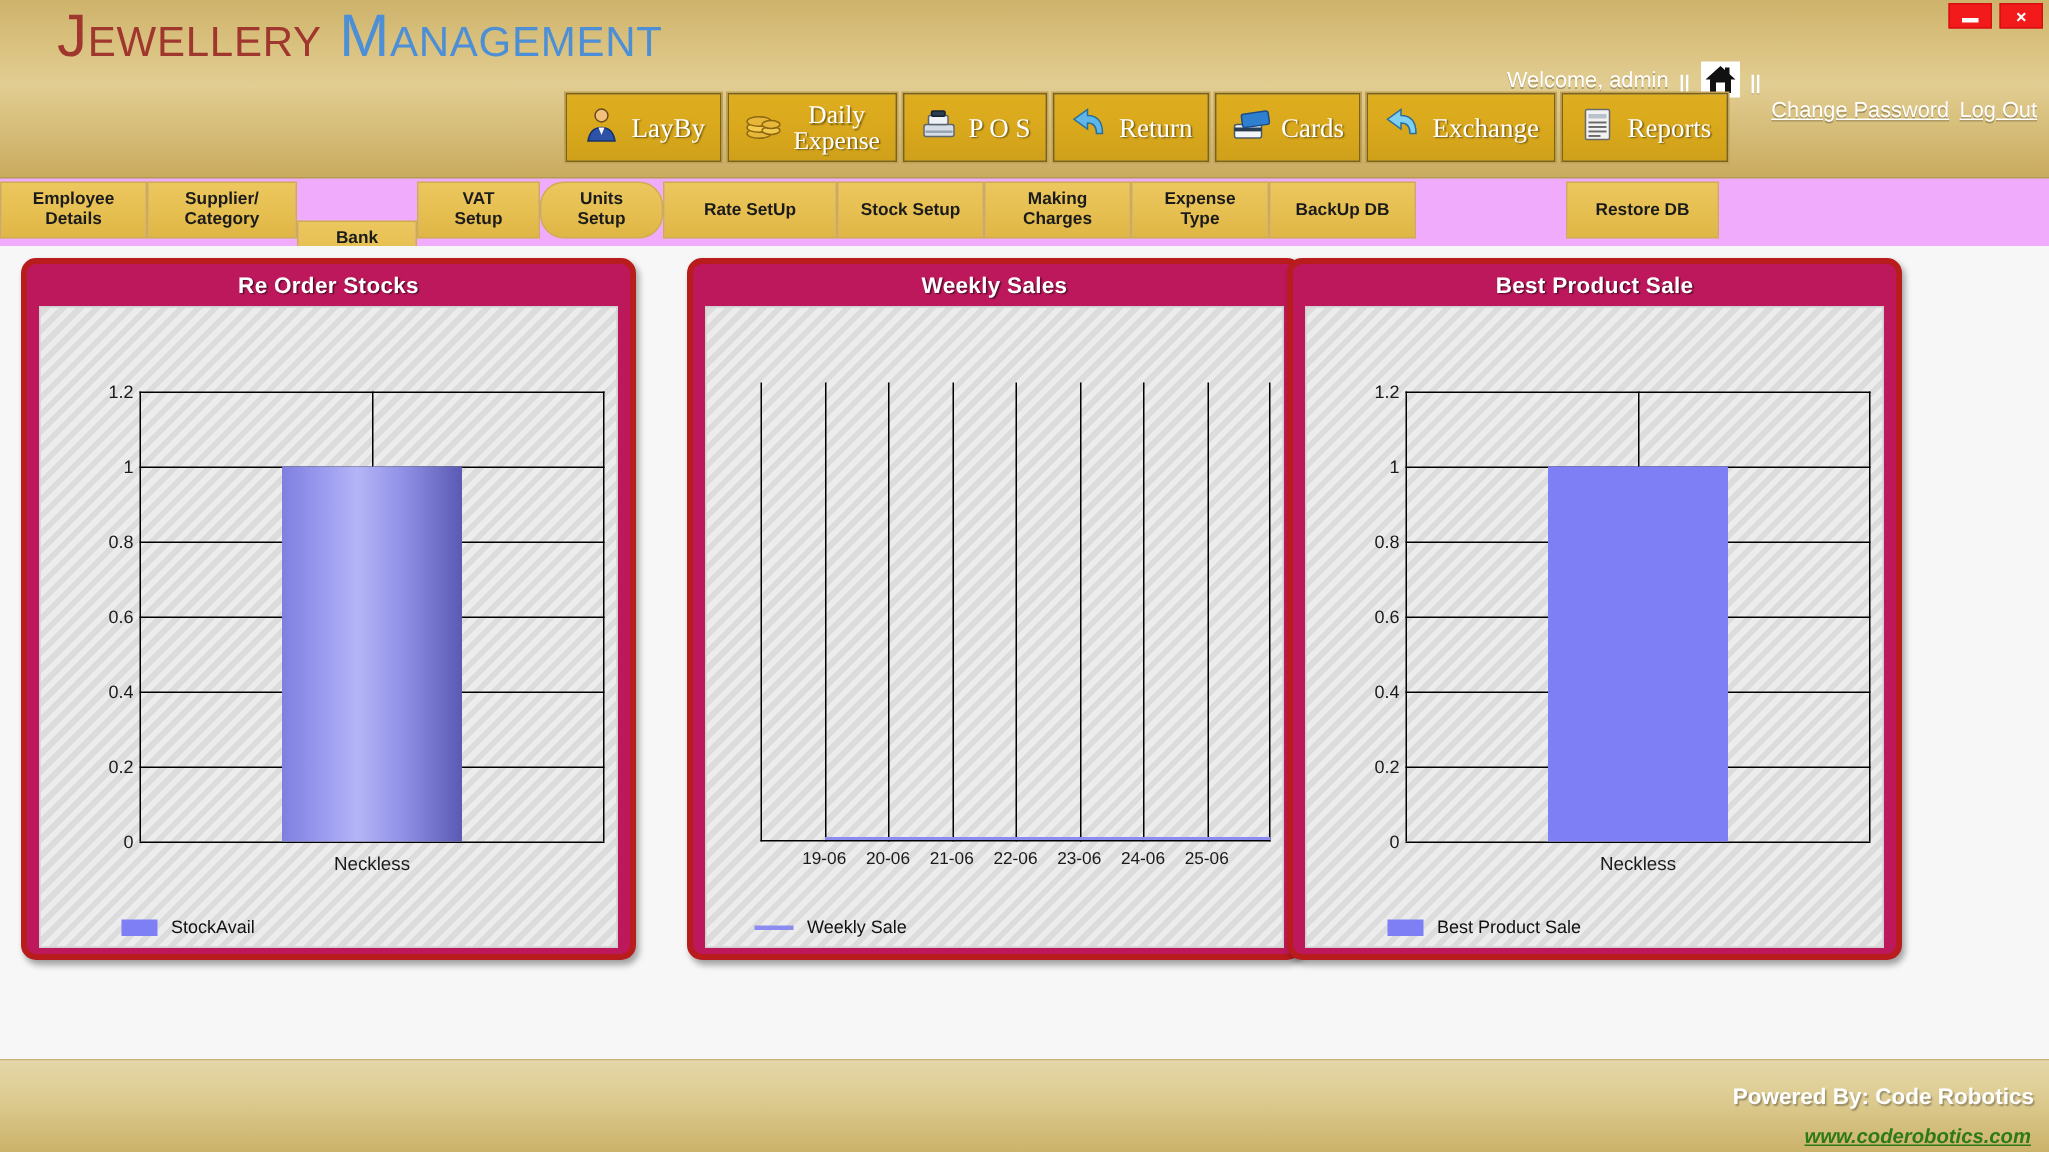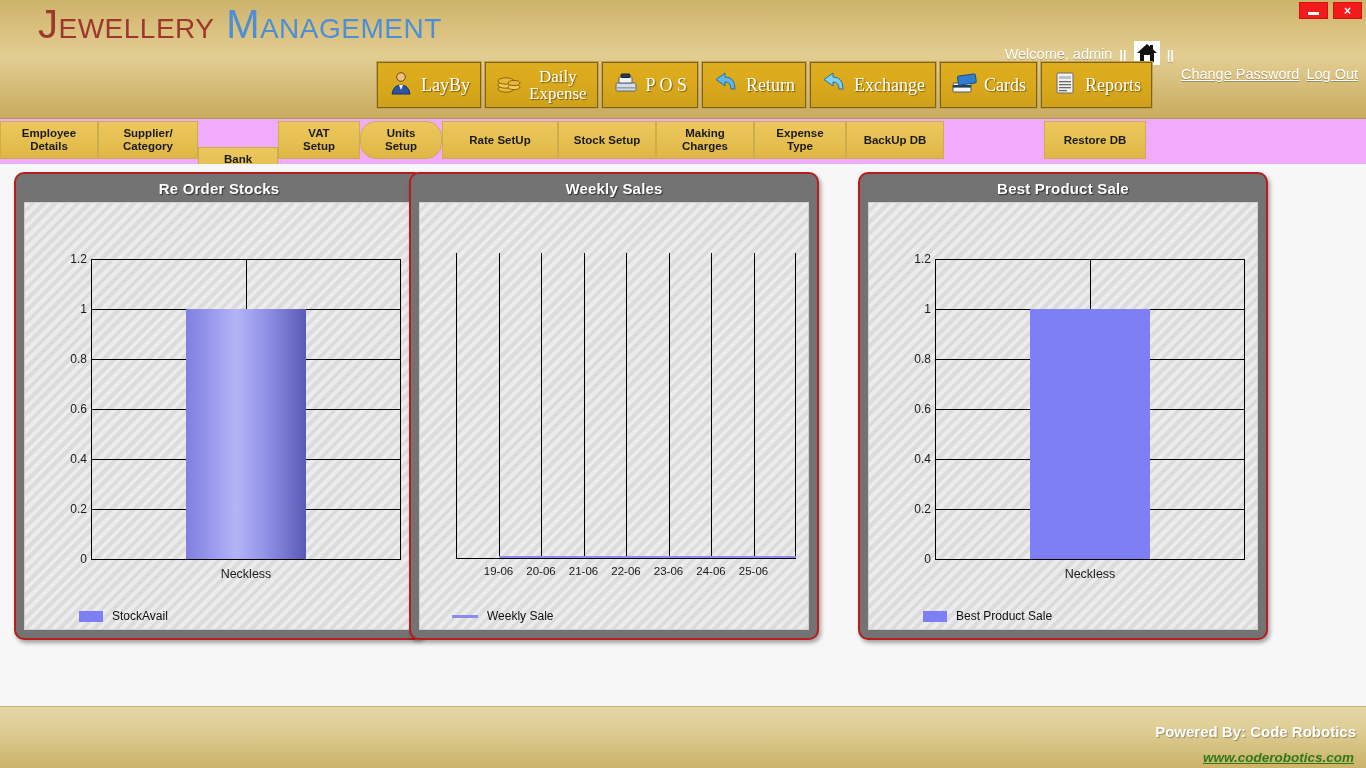--- a/index.html
+++ b/index.html
@@ -100,25 +100,25 @@
   #subnav .spacer { flex: 0 0 auto; }
 
   
   #content {
     position: relative;
     width: 1366px; height: 542px;
     background: #f7f7f7;
   }
   .panel {
     position: absolute; top: 8px;
-    background: #737373;
+    background: #be185d;
     border-radius: 10px;
     padding: 0;
     box-shadow: 2px 3px 4px rgba(0,0,0,.35);
-    border: 2px solid #b91c1c;
+    border: 4px solid #b91c1c;
   }
   .panel-title {
     height: 28px;
     color: #ffffff;
     font-size: 15px; font-weight: bold;
     display: flex; align-items: center; justify-content: center;
     text-shadow: 1px 1px 1px rgba(0,0,0,.6);
     letter-spacing: .2px;
   }
   .panel-body {
@@ -247,31 +247,31 @@
         <span>P O S</span>
       </div>
       <div class="nav-btn">
         <span><svg class="nav-ico" viewBox="0 0 26 24">
             <path d="M22 18 Q22 6 12 6 L12 2 L3 8.5 L12 15 L12 11 Q18 11 18 18 Z" fill="#5fb6e8" stroke="#2a6f9b" stroke-width="1"></path>
           </svg></span>
         <span>Return</span>
       </div>
       <div class="nav-btn">
         <span><svg class="nav-ico" viewBox="0 0 26 24">
-            <path d="M22 18 Q22 6 12 6 L12 2 L3 8.5 L12 15 L12 11 Q18 11 18 18 Z" fill="#7fd0f2" stroke="#2a6f9b" stroke-width="1"></path>
-          </svg></span>
-        <span>Exchange</span>
-      </div>
-      <div class="nav-btn">
-        <span><svg class="nav-ico" viewBox="0 0 26 24">
             <rect x="2" y="12" width="18" height="9" rx="1.5" fill="#f4f7fa" stroke="#4a5a6a"></rect>
             <rect x="2" y="14" width="18" height="2.6" fill="#2b3d52"></rect>
             <rect x="7" y="4" width="18" height="9" rx="1.5" fill="#2f7fd0" stroke="#1b4e85" transform="rotate(-8 16 9)"></rect>
           </svg></span>
         <span>Cards</span>
+      </div>
+      <div class="nav-btn">
+        <span><svg class="nav-ico" viewBox="0 0 26 24">
+            <path d="M22 18 Q22 6 12 6 L12 2 L3 8.5 L12 15 L12 11 Q18 11 18 18 Z" fill="#7fd0f2" stroke="#2a6f9b" stroke-width="1"></path>
+          </svg></span>
+        <span>Exchange</span>
       </div>
       <div class="nav-btn">
         <span><svg class="nav-ico" viewBox="0 0 26 24">
             <rect x="5" y="2" width="16" height="20" rx="1" fill="#f2f2f2" stroke="#6a6a6a"></rect>
             <rect x="7" y="5" width="12" height="3" fill="#b9c2cb"></rect>
             <g fill="#6a6a6a">
               <rect x="7" y="10" width="12" height="1.3"></rect>
               <rect x="7" y="13" width="12" height="1.3"></rect>
               <rect x="7" y="16" width="12" height="1.3"></rect>
               <rect x="7" y="19" width="8" height="1.3"></rect>
@@ -352,21 +352,21 @@
           <div class="bar bar-grad" style="left: 94.55px; top: 50px; width: 120.9px; height: 250px;"></div>
           <div class="xlabel" style="left: 155px; top: 308px;">Neckless</div>
           <div class="legend" style="left: -12px; top: 350px;">
             <span class="swatch-box"></span>
             <span>StockAvail</span>
           </div>
         </div>
     </div>
   </div>
 
-  <div class="panel" style="left:409px; width:410px; height:468px;">
+  <div class="panel" style="left:458px; width:410px; height:468px;">
     <div class="panel-title">Weekly Sales</div>
     <div class="panel-body" style="height:428px;">
       <div class="plot" id="plot1" style="left:36px; top:50px; width:340px; height:306px;">
           <div class="gridline-v" style="left: 0px; top: 0px; height: 306px;"></div>
           <div class="gridline-v" style="left: 42.5px; top: 0px; height: 306px;"></div>
           <div class="gridline-v" style="left: 85px; top: 0px; height: 306px;"></div>
           <div class="gridline-v" style="left: 127.5px; top: 0px; height: 306px;"></div>
           <div class="gridline-v" style="left: 170px; top: 0px; height: 306px;"></div>
           <div class="gridline-v" style="left: 212.5px; top: 0px; height: 306px;"></div>
           <div class="gridline-v" style="left: 255px; top: 0px; height: 306px;"></div>

